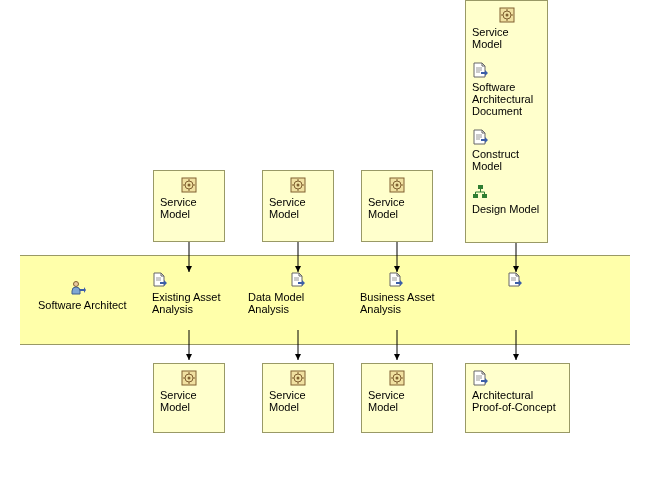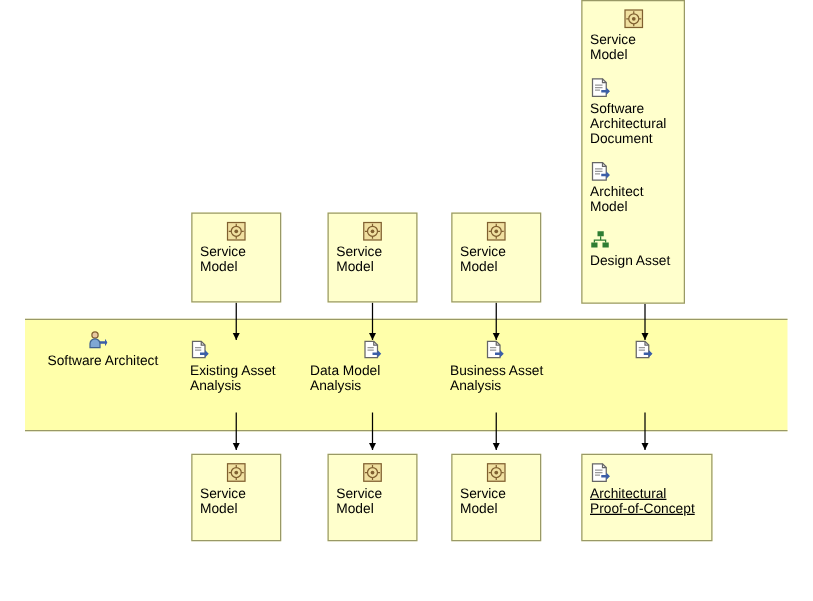--- a/index.html
+++ b/index.html
@@ -112,31 +112,31 @@
     <span class="lbl">Software Architectural Document</span>
 
     <span class="icon" style="margin-top:12px;">
       <svg width="16" height="16" viewBox="0 0 16 16">
         <path d="M2 1 h8 l3 3 v11 h-11 z" fill="#ffffff" stroke="#666666"></path>
         <path d="M10 1 v3 h3" fill="none" stroke="#666666"></path>
         <path d="M4 6 h6 M4 8 h6 M4 10 h4" stroke="#999999"></path>
         <path d="M9 10 l4 0 l0 -2 l3 3 l-3 3 l0 -2 l-4 0 z" fill="#3b5ea8"></path>
       </svg>
     </span>
-    <span class="lbl">Architect Model</span>
+    <span class="lbl">Construct Model</span>
 
     <span class="icon" style="margin-top:12px;">
       <svg width="16" height="16" viewBox="0 0 16 16">
         <rect x="6" y="1" width="5" height="4" fill="#2f7d32"></rect>
         <rect x="1" y="10" width="5" height="4" fill="#2f7d32"></rect>
         <rect x="10" y="10" width="5" height="4" fill="#2f7d32"></rect>
         <path d="M8.5 5 v3 M3.5 10 v-2 h9 v2" fill="none" stroke="#2f7d32"></path>
       </svg>
     </span>
-    <span class="lbl">Design Asset</span>
+    <span class="lbl">Design Model</span>
   </div>
 
   <div class="node" style="left:153px; top:170px; width:72px; height:72px;">
     <span class="icon center">
       <svg width="16" height="16" viewBox="0 0 16 16">
         <rect x="1" y="1" width="14" height="14" fill="#f0e0a0" stroke="#806030"></rect>
         <circle cx="8" cy="8" r="4" fill="none" stroke="#806030"></circle>
         <circle cx="8" cy="8" r="1.5" fill="#806030"></circle>
         <path d="M8 2 L8 4 M8 12 L8 14 M2 8 L4 8 M12 8 L14 8" stroke="#806030"></path>
       </svg>
@@ -161,21 +161,21 @@
       <svg width="16" height="16" viewBox="0 0 16 16">
         <rect x="1" y="1" width="14" height="14" fill="#f0e0a0" stroke="#806030"></rect>
         <circle cx="8" cy="8" r="4" fill="none" stroke="#806030"></circle>
         <circle cx="8" cy="8" r="1.5" fill="#806030"></circle>
         <path d="M8 2 L8 4 M8 12 L8 14 M2 8 L4 8 M12 8 L14 8" stroke="#806030"></path>
       </svg>
     </span>
     <span class="lbl">Service Model</span>
   </div>
 
-  <div class="lane-item" style="left:38px; top:264px; width:112px;">
+  <div class="lane-item" style="left:38px; top:280px; width:112px;">
     <span class="icon" style="margin-left:32px;">
       <svg width="16" height="16" viewBox="0 0 16 16">
         <circle cx="6" cy="4" r="2.5" fill="#e8c9a0" stroke="#806030"></circle>
         <path d="M2 14 v-3 a4 4 0 0 1 8 0 v3 z" fill="#7fa7d4" stroke="#40618f"></path>
         <path d="M10 9 l4 0 l0 -2 l2 3 l-2 3 l0 -2 l-4 0 z" fill="#3b5ea8"></path>
       </svg>
     </span>
     <span class="lbl" style="text-align:left;">Software Architect</span>
   </div>
 
@@ -255,21 +255,21 @@
       <svg width="16" height="16" viewBox="0 0 16 16">
         <rect x="1" y="1" width="14" height="14" fill="#f0e0a0" stroke="#806030"></rect>
         <circle cx="8" cy="8" r="4" fill="none" stroke="#806030"></circle>
         <circle cx="8" cy="8" r="1.5" fill="#806030"></circle>
         <path d="M8 2 L8 4 M8 12 L8 14 M2 8 L4 8 M12 8 L14 8" stroke="#806030"></path>
       </svg>
     </span>
     <span class="lbl">Service Model</span>
   </div>
 
-  <div class="node" style="left:465px; top:363px; width:105px; height:70px;text-decoration:underline;">
+  <div class="node" style="left:465px; top:363px; width:105px; height:70px;">
     <span class="icon">
       <svg width="16" height="16" viewBox="0 0 16 16">
         <path d="M2 1 h8 l3 3 v11 h-11 z" fill="#ffffff" stroke="#666666"></path>
         <path d="M10 1 v3 h3" fill="none" stroke="#666666"></path>
         <path d="M4 6 h6 M4 8 h6 M4 10 h4" stroke="#999999"></path>
         <path d="M9 10 l4 0 l0 -2 l3 3 l-3 3 l0 -2 l-4 0 z" fill="#3b5ea8"></path>
       </svg>
     </span>
     <span class="lbl">Architectural Proof-of-Concept</span>
   </div>

